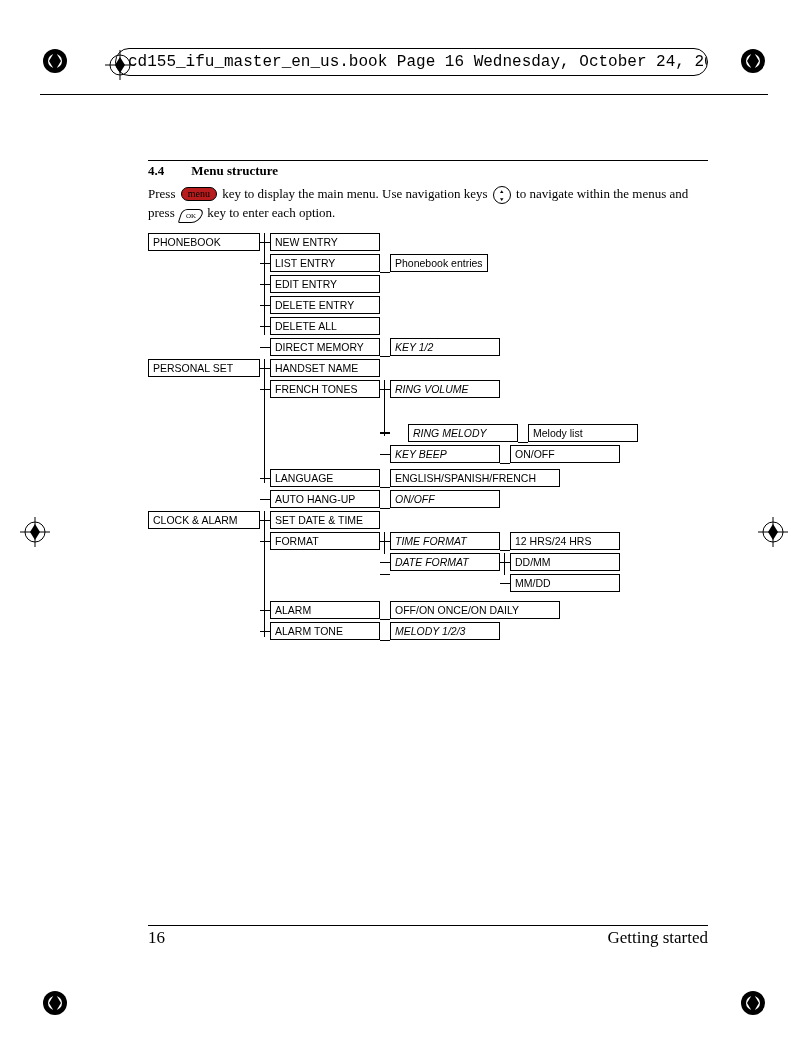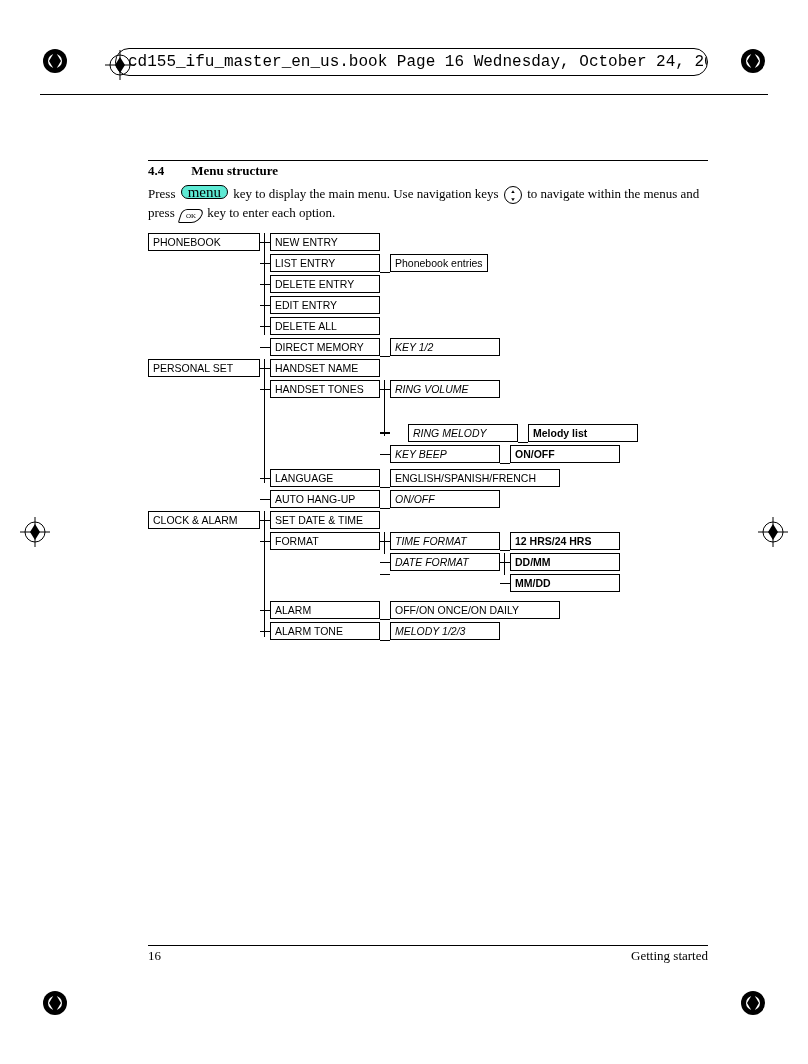--- a/index.html
+++ b/index.html
@@ -71,25 +71,25 @@
   .para {
     font-size: 13px;
     line-height: 1.45;
     margin-bottom: 4px;
   }
   .keybtn {
     display:inline-block;
     border:1px solid #000;
     border-radius:10px;
     padding:0 6px;
-    font-size:15px;
+    font-size:10px;
     line-height:12px;
     vertical-align:1px;
     margin:0 2px;
-    background:#5eead4;
+    background:#b91c1c;
   }
   .navbtn {
     display:inline-block;
     border:1px solid #000;
     border-radius:50%;
     width:16px; height:16px;
     font-size:6px;
     line-height:7px;
     vertical-align:-3px;
     text-align:center;
@@ -143,41 +143,41 @@
   .sub .spacer { width:10px; flex:0 0 10px; position:relative; }
   .sub .spacer::before{
     content:"";
     position:absolute;
     left:0; top:9px;
     width:10px;
     border-top:1px solid #000;
   }
   .lvl1lbl { width:100px; }
   .lvl2lbl { width:100px;font-style:italic; }
-  .lvl3lbl { width:100px;font-weight:bold; }
+  .lvl3lbl { width:100px; }
 
   .col-children { position:relative; }
   .col-children > .vl {
     position:absolute; left:-6px; width:0; border-left:1px solid #000;
   }
 
   
   .vline-phonebook { height: 102px; }
   .vline-personal { height: 124px; }
   .vline-clock { height: 126px; }
   .vline-handsettones { height: 56px; }
   .vline-format { height: 22px; }
   .vline-dateformat { height: 22px; }
 
   .footer {
     position:absolute;
     left:148px;
     right:100px;
-    bottom:100px;
-    font-size:13px;
+    bottom:116px;
+    font-size:17px;
   }
   .footer::before{
     content:"";
     display:block;
     border-top:1px solid #000;
     margin-bottom:2px;
   }
   .footer .pgnum { float:left; }
   .footer .ftxt { float:right;margin-left:42px; }
 
@@ -278,25 +278,25 @@
             <div class="hline"></div>
           <span class="box lvl1lbl">LIST ENTRY</span>
           <div class="sub">
               <div class="spacer"></div>
               <span class="box">Phonebook entries</span>
             </div>
         </div>
 
         <div class="row">
             <div class="hline"></div>
+            <span class="box lvl1lbl">EDIT ENTRY</span>
+          </div>
+        <div class="row">
+            <div class="hline"></div>
             <span class="box lvl1lbl">DELETE ENTRY</span>
-          </div>
-        <div class="row">
-            <div class="hline"></div>
-            <span class="box lvl1lbl">EDIT ENTRY</span>
           </div>
         <div class="row">
             <div class="hline"></div>
             <span class="box lvl1lbl">DELETE ALL</span>
           </div>
 
         <div class="row">
             <div class="hline"></div>
           <span class="box lvl1lbl">DIRECT MEMORY</span>
           <div class="sub">
@@ -315,21 +315,21 @@
       <div class="col-children">
         <div class="vl vline-personal"></div>
 
         <div class="row">
             <div class="hline"></div>
             <span class="box lvl1lbl">HANDSET NAME</span>
           </div>
 
         <div class="row">
             <div class="hline"></div>
-          <span class="box lvl1lbl">HANDSET TONES</span>
+          <span class="box lvl1lbl">FRENCH TONES</span>
           <div class="sub">
               <div class="spacer"></div>
             <div class="col-children">
               <div class="vl vline-handsettones"></div>
 
               <div class="row">
                   <div class="hline"></div>
                 <span class="box lvl2lbl">RING VOLUME</span>
               </div>
 

